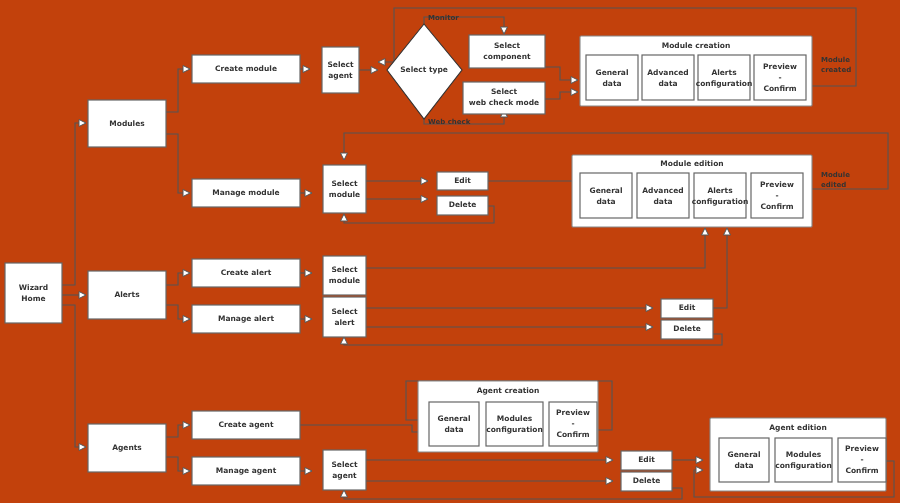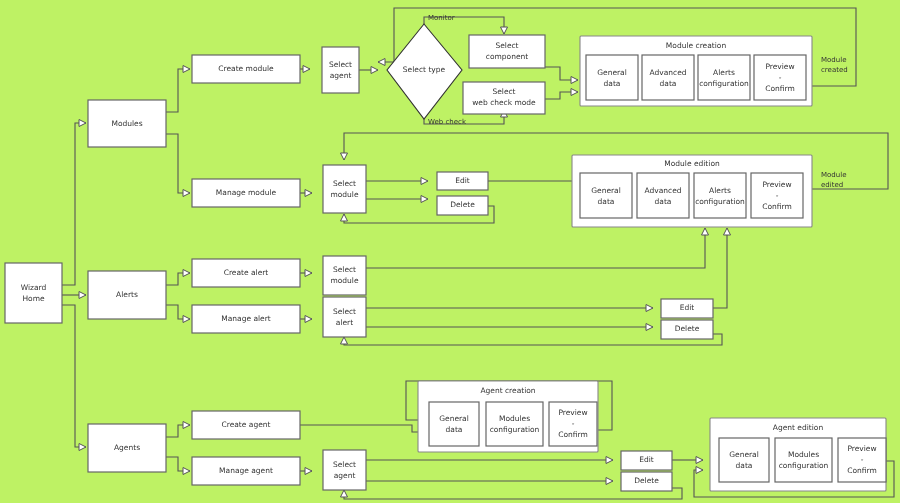--- a/index.html
+++ b/index.html
@@ -1,17 +1,17 @@
 <!DOCTYPE html>
 <html><head>
 <meta charset="utf-8">
 <style>
   html,body{margin:0;padding:0;background:#ffffff;}
-  #root{position:relative;width:900px;height:503px;background:#bef264;
-        font-family:"DejaVu Sans", sans-serif;overflow:hidden;}
+  #root{position:relative;width:900px;height:503px;background:#c2410c;
+        font-family:"DejaVu Sans", sans-serif;overflow:hidden;font-weight:bold;}
   svg{position:absolute;top:0;left:0;width:900px;height:503px;}
   .node rect{fill:#ffffff;stroke:#666666;stroke-width:1.2;}
   .group rect{fill:#ffffff;stroke:#888888;stroke-width:1.1;}
   .node polygon{fill:#ffffff;stroke:#333333;stroke-width:1.1;}
   .lbl{font-size:7.5px;fill:#333333;text-anchor:middle;dominant-baseline:middle;
        font-family:"DejaVu Sans", sans-serif;}
   .glbl{font-size:7.5px;fill:#333333;text-anchor:middle;
         font-family:"DejaVu Sans", sans-serif;}
   .edgelbl{font-size:7px;fill:#333333;font-family:"DejaVu Sans", sans-serif;}
   .ln{stroke:#555555;stroke-width:1.1;fill:none;}

